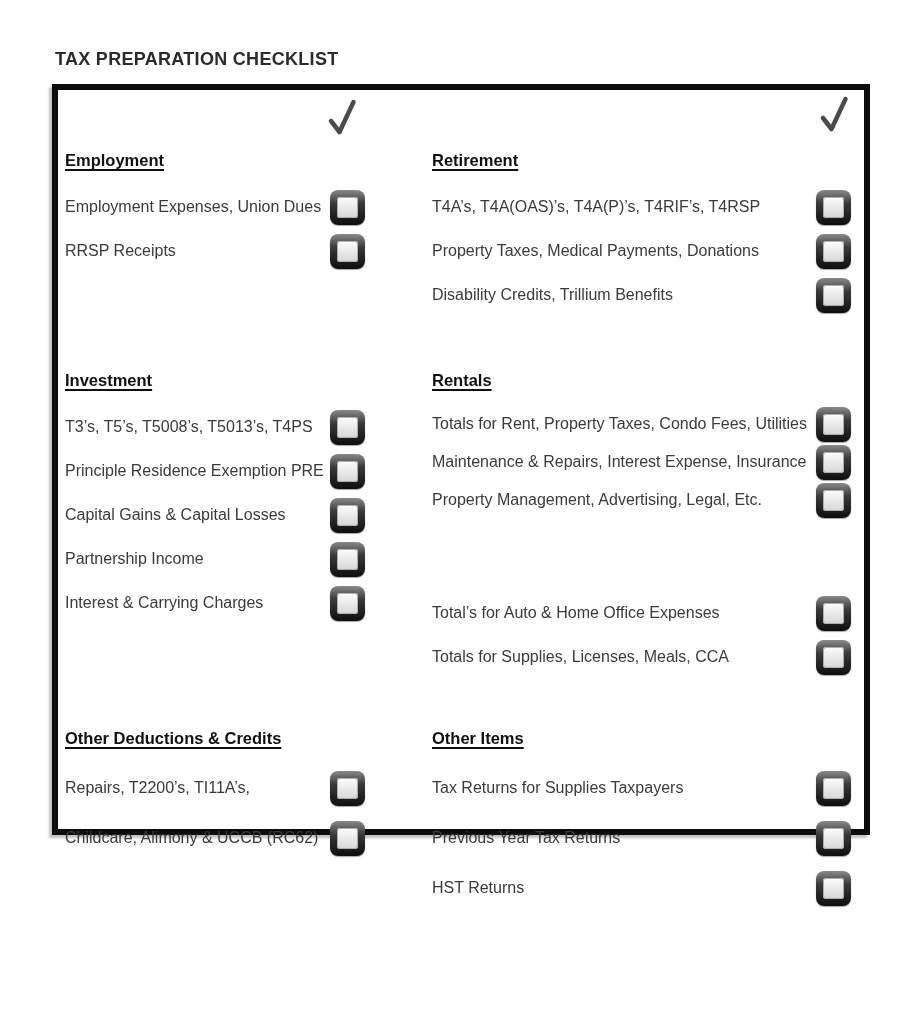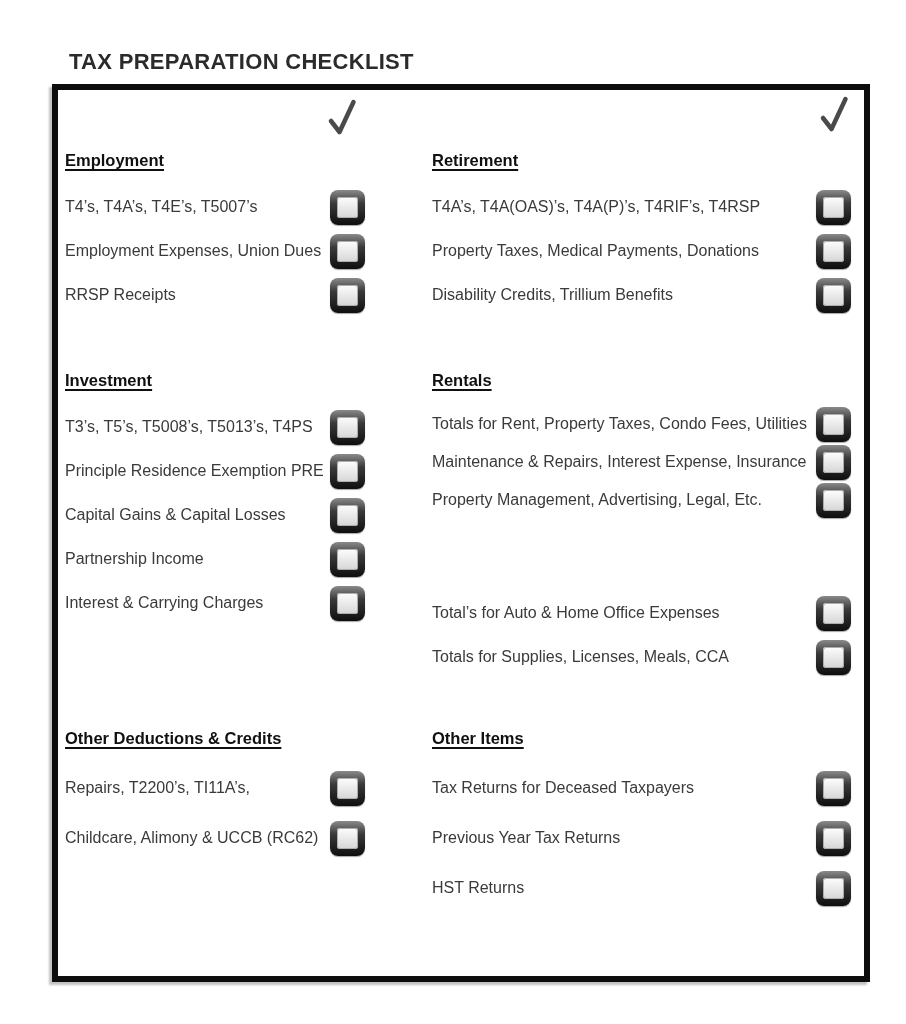--- a/index.html
+++ b/index.html
@@ -5,27 +5,26 @@
   * { margin: 0; padding: 0; box-sizing: border-box; }
   html, body { background: #ffffff; }
   body {
     width: 906px; height: 1024px;
     position: relative;
     font-family: "Liberation Sans", "DejaVu Sans", sans-serif;
     overflow: hidden;
   }
   .page-title {
     position: absolute; left: 55px; top: 49px;
-    font-size: 22px; font-weight: bold; letter-spacing: 0.3px;
+    font-size: 18px; font-weight: bold; letter-spacing: 0.3px;
     color: #2b2b2b;
-    margin-left: 14px;
   }
   .box {
     position: absolute; left: 52px; top: 84px;
-    width: 818px; height: 898px;
+    width: 818px; height: 751px;
     border: 6px solid #0d0d0d;
     background: #ffffff;
     box-shadow: -3px 3px 2px rgba(120,120,120,0.45);
   }
   .checkmark { position: absolute; width: 30px; height: 42px; }
   .checkmark.left  { left: 269px; top: 6px; }
   .checkmark.right { left: 761px; top: 3px; }
   .checkmark svg { width: 100%; height: 100%; display: block; }
 
   .col { position: absolute; top: 0; height: 886px; }
@@ -87,26 +86,20 @@
   <div class="checkmark right">
     <svg viewBox="0 0 30 42" aria-hidden="true">
       <path d="M4 25 L12.5 36 L26.5 6" fill="none" stroke="#4a4a4a" stroke-width="4.5" stroke-linecap="round" stroke-linejoin="round"></path>
     </svg>
   </div>
 
   <div class="col col-left">
       <section class="section sec-employment">
         <h2 class="sec-title">Employment</h2>
         <div class="row">
-          <span class="label">T4’s, T4A’s, T4E’s, T5007’s</span>
-          <div class="checkbox" role="checkbox" aria-checked="false">
-            <div class="cb-inner"></div>
-          </div>
-        </div>
-        <div class="row">
           <span class="label">Employment Expenses, Union Dues</span>
           <div class="checkbox" role="checkbox" aria-checked="false">
             <div class="cb-inner"></div>
           </div>
         </div>
         <div class="row">
           <span class="label">RRSP Receipts</span>
           <div class="checkbox" role="checkbox" aria-checked="false">
             <div class="cb-inner"></div>
           </div>
@@ -214,21 +207,21 @@
         <div class="row">
           <span class="label">Totals for Supplies, Licenses, Meals, CCA</span>
           <div class="checkbox" role="checkbox" aria-checked="false">
             <div class="cb-inner"></div>
           </div>
         </div>
       </section>
       <section class="section sec-other-items">
         <h2 class="sec-title">Other Items</h2>
         <div class="row">
-          <span class="label">Tax Returns for Deceased Taxpayers</span>
+          <span class="label">Tax Returns for Supplies Taxpayers</span>
           <div class="checkbox" role="checkbox" aria-checked="false">
             <div class="cb-inner"></div>
           </div>
         </div>
         <div class="row">
           <span class="label">Previous Year Tax Returns</span>
           <div class="checkbox" role="checkbox" aria-checked="false">
             <div class="cb-inner"></div>
           </div>
         </div>

